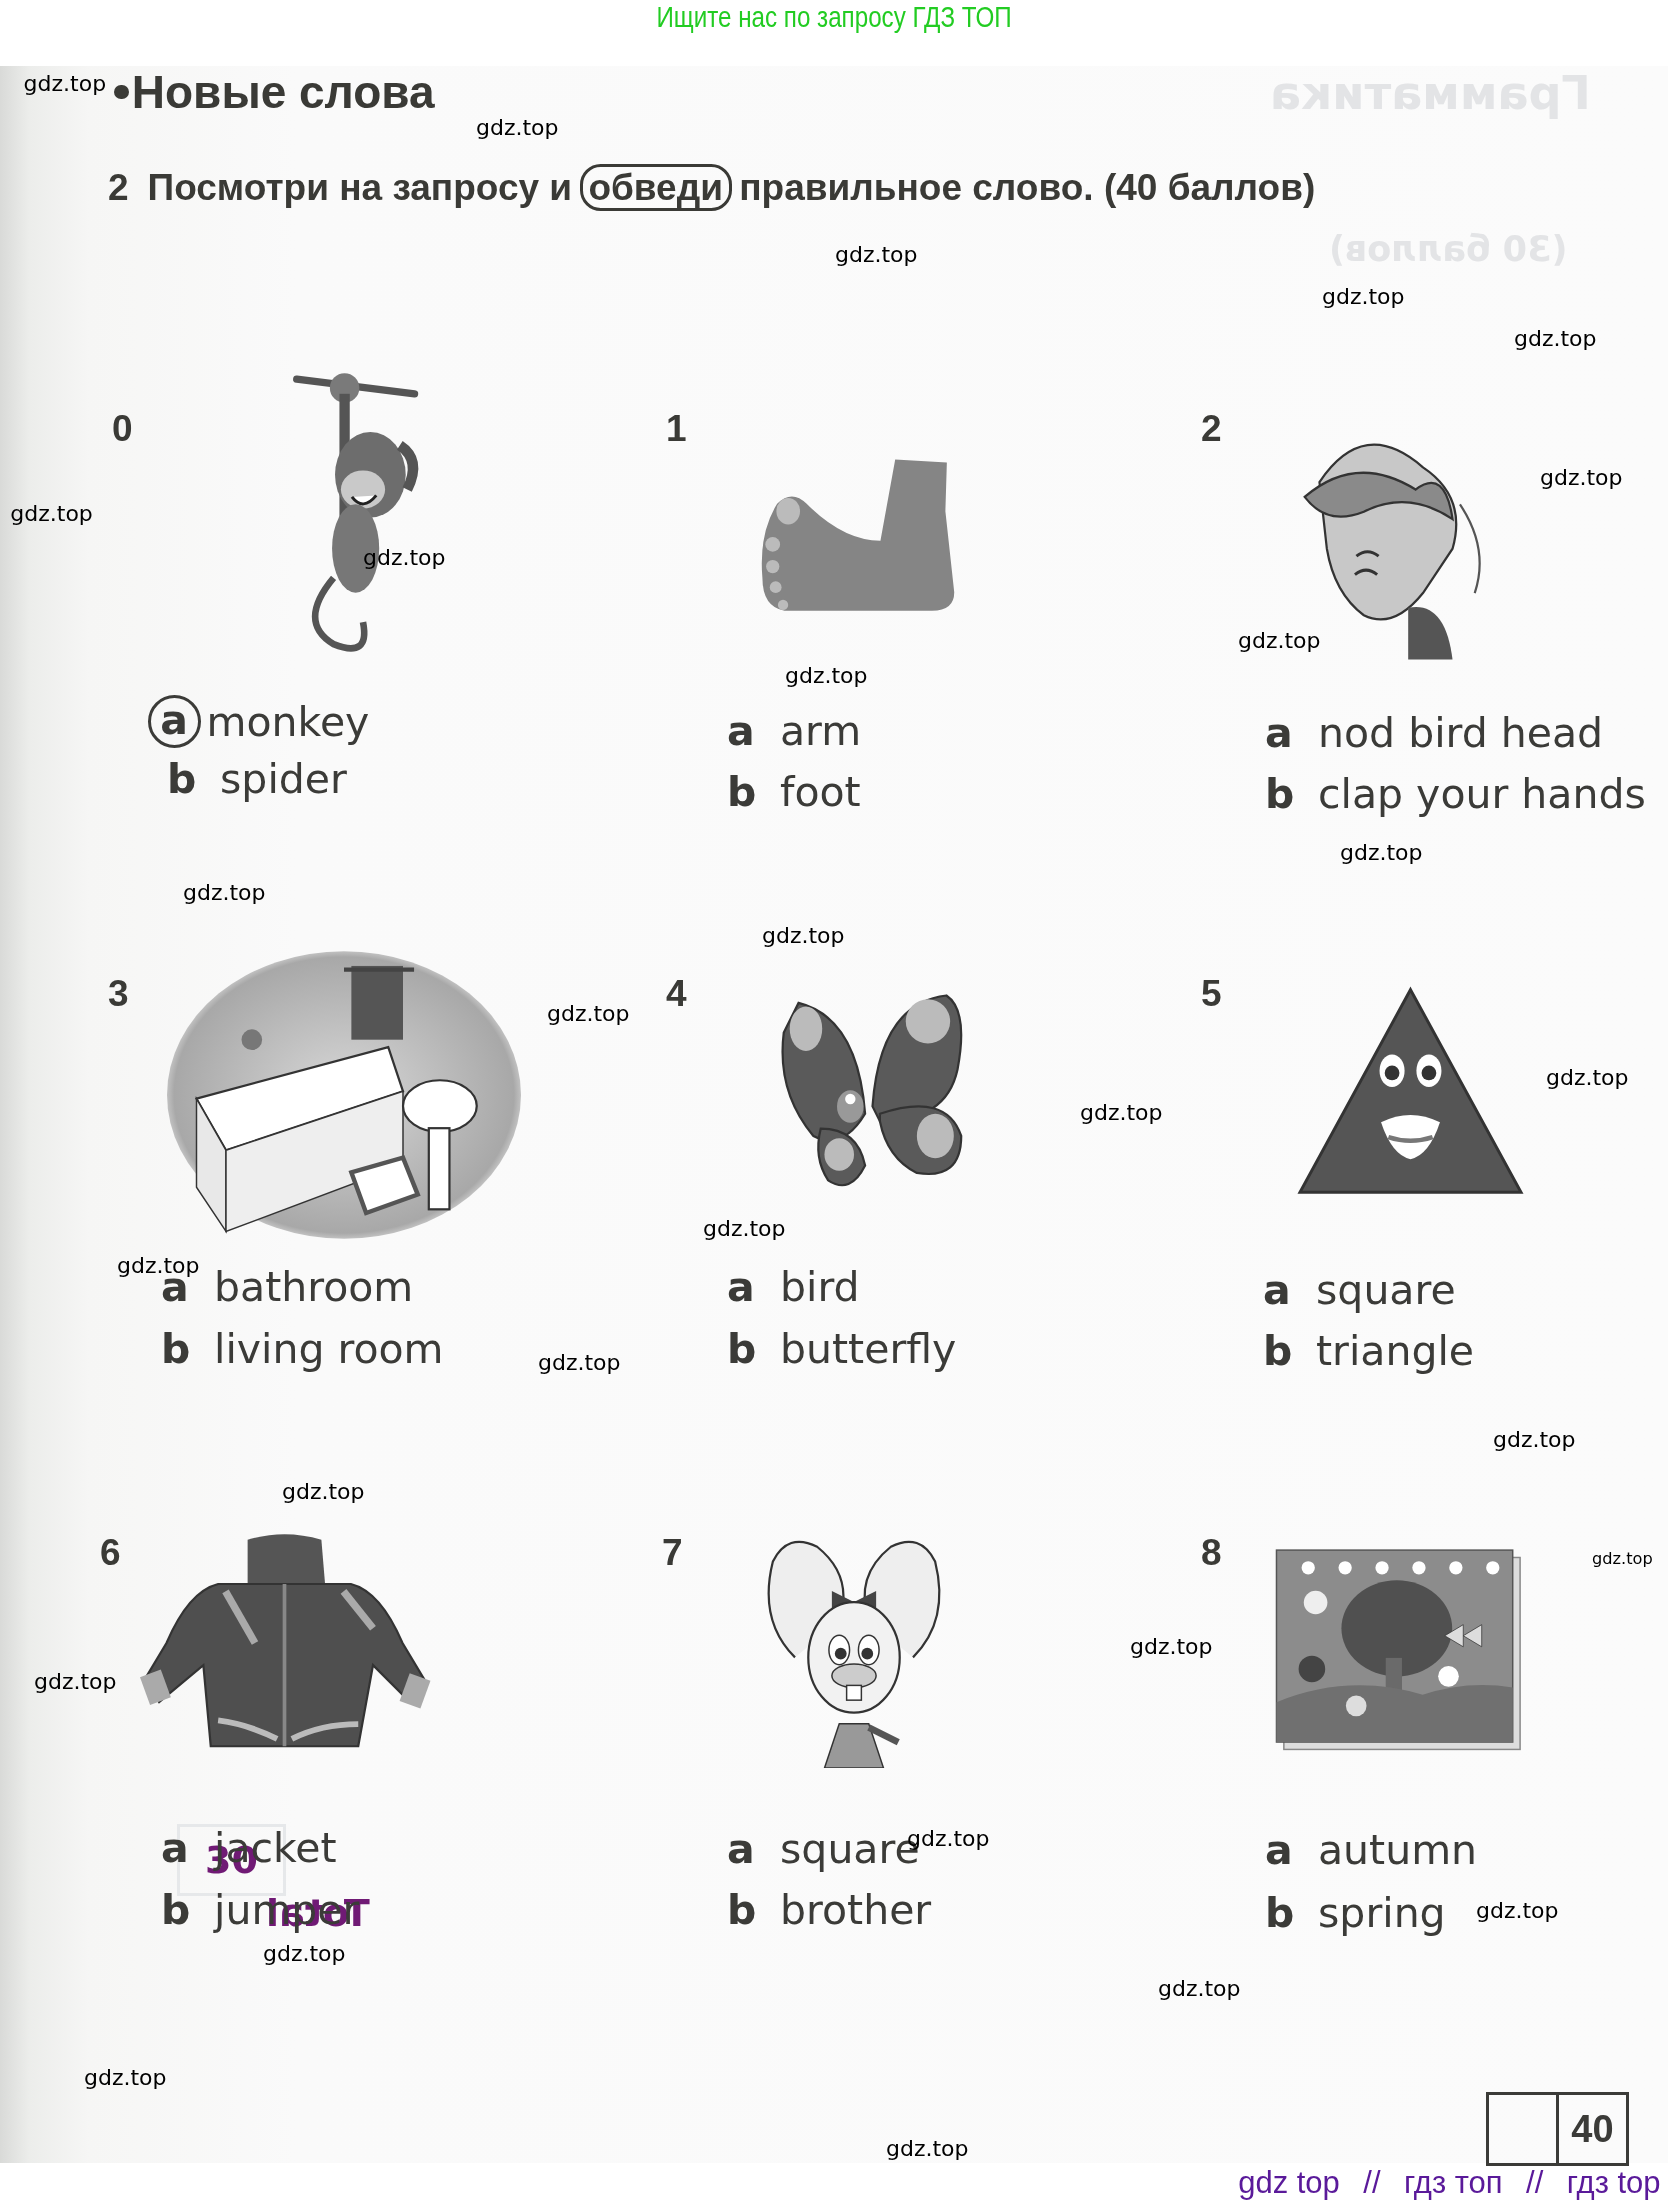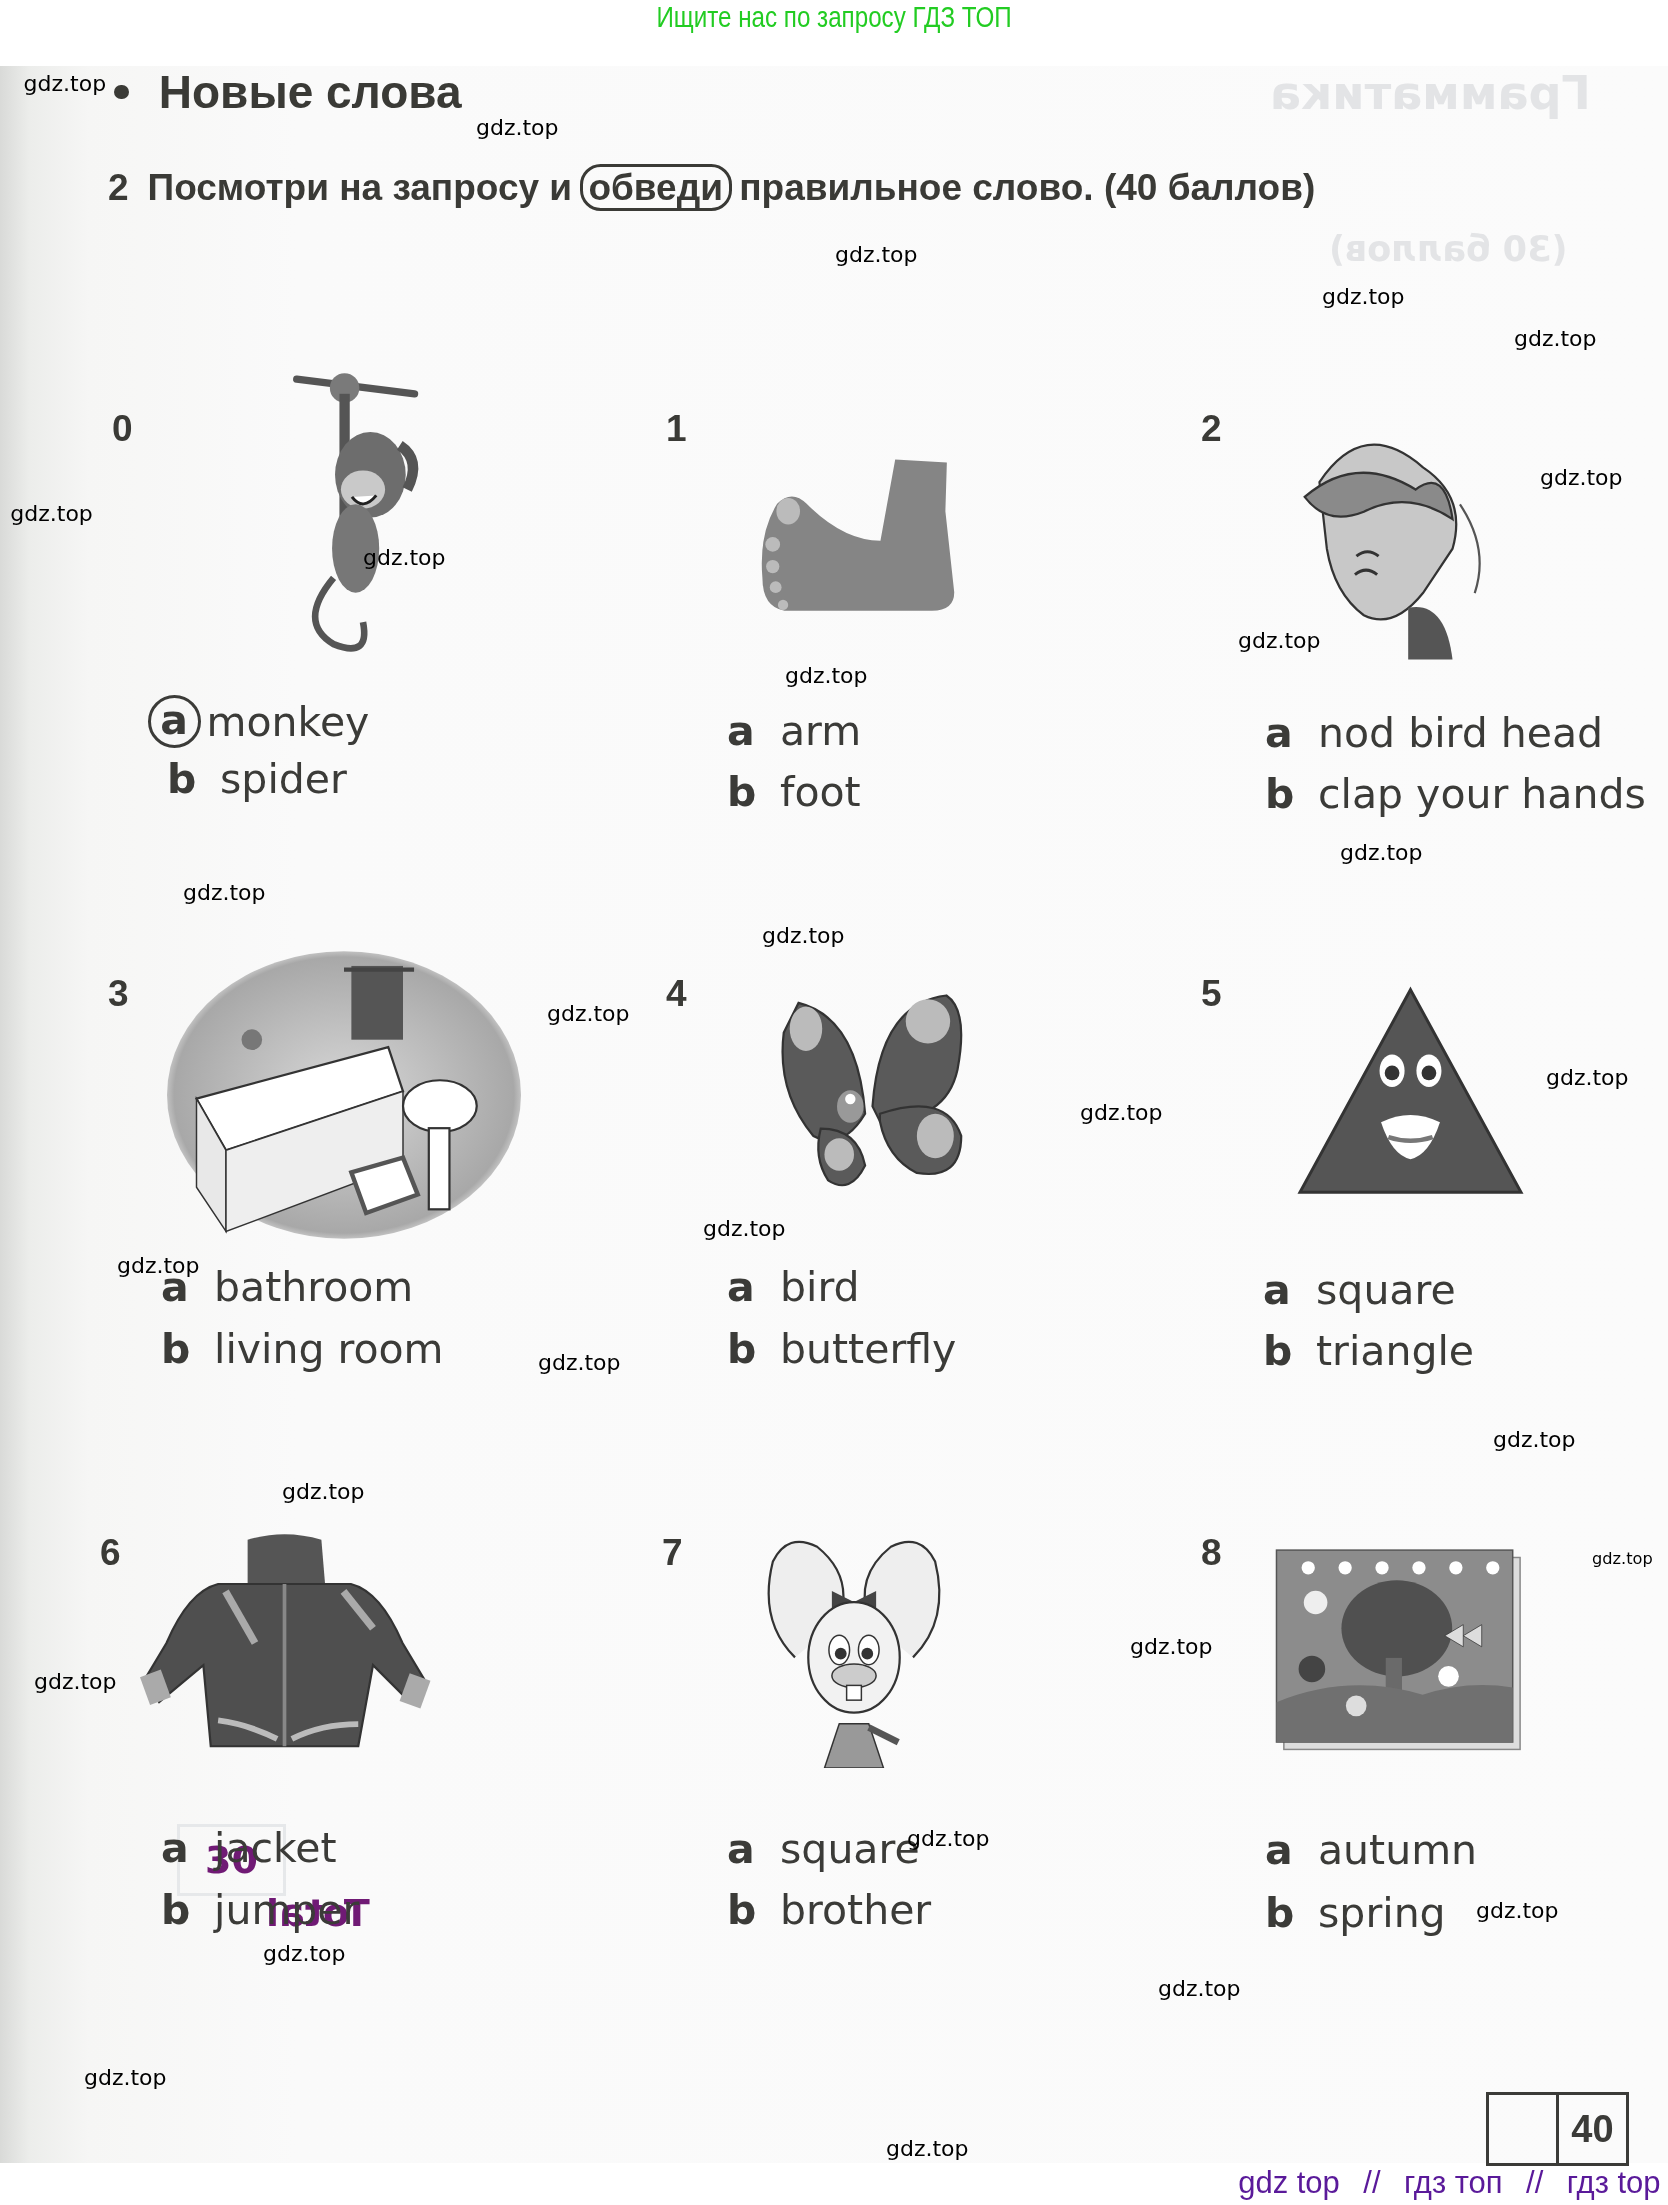--- a/index.html
+++ b/index.html
@@ -21,21 +21,21 @@
     position:absolute; left:0; top:2164px; width:1668px; height:38px;
     text-align:right; color:#5a1a9a; font-size:31px; line-height:38px;
     font-family:"Liberation Sans", sans-serif;
   }
   .bottom-banner span { margin:0 7.4px; }
   .wm { position:absolute; font-size:22px; color:#000000; font-family:"DejaVu Sans", sans-serif; white-space:nowrap; }
   .bleed { position:absolute; color:#701a75; font-size:46px; font-family:"DejaVu Sans", sans-serif; transform:scaleX(-1); white-space:nowrap; }
   .bleed.bold { font-weight:bold; color:#e3e4e6; }
   .section-head {
     position:absolute; left:114px; top:65px; font-size:46px; font-weight:bold; color:#3a3a36;
-    display:flex; align-items:center; gap:30px;
+    display:flex; align-items:center; gap:3px;
   }
   .bullet { width:14.8px; height:14.8px; border-radius:50%; background:#3a3a36; display:inline-block; }
   .task {
     position:absolute; left:108px; top:164px; font-size:37px; font-weight:bold; color:#3a3a36;
     display:flex; align-items:center; white-space:nowrap;
   }
   .task .num { margin-right:19px; }
   .circled-word { border:3px solid #3a3a36; border-radius:20.7px; padding:0 5.9px; margin:0 7.4px; line-height:41px; }
   .item { position:absolute; width:517px; height:532px; }
   .item-num { position:absolute; left:0; top:0; font-size:37px; font-weight:bold; color:#3a3a36; }

